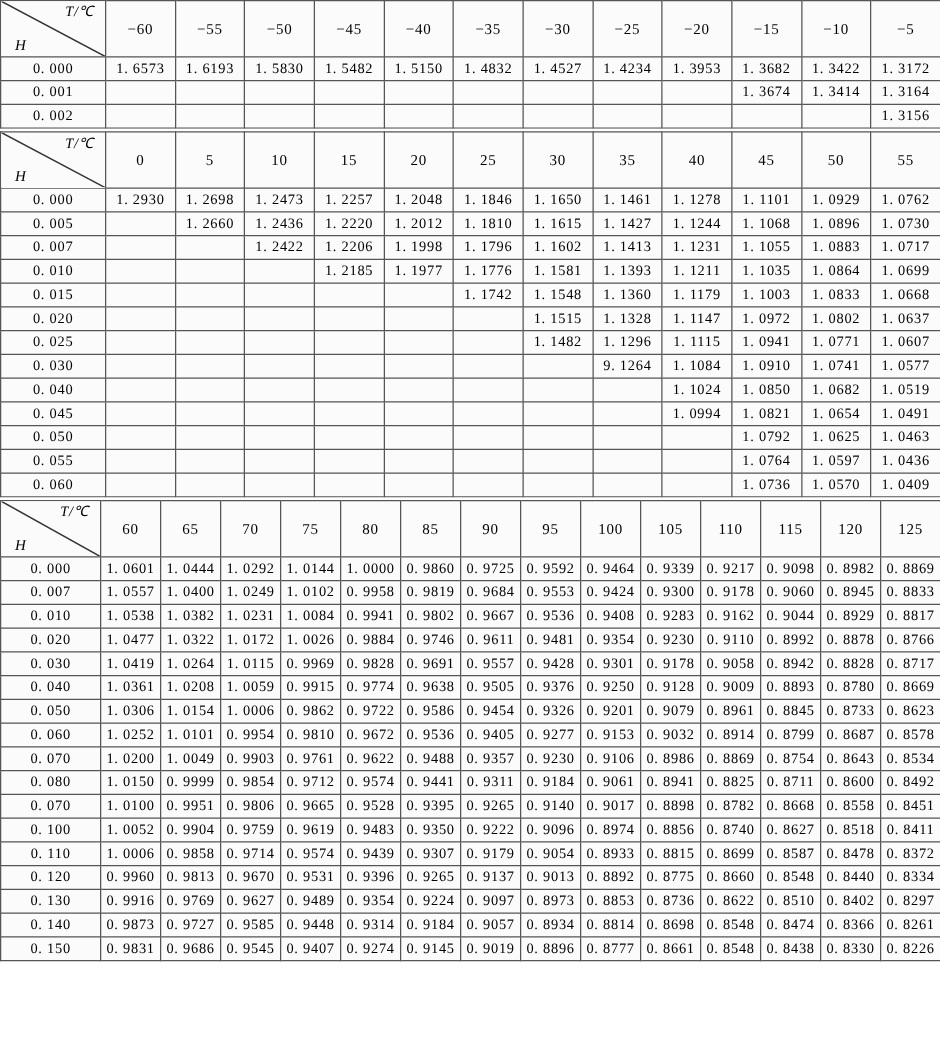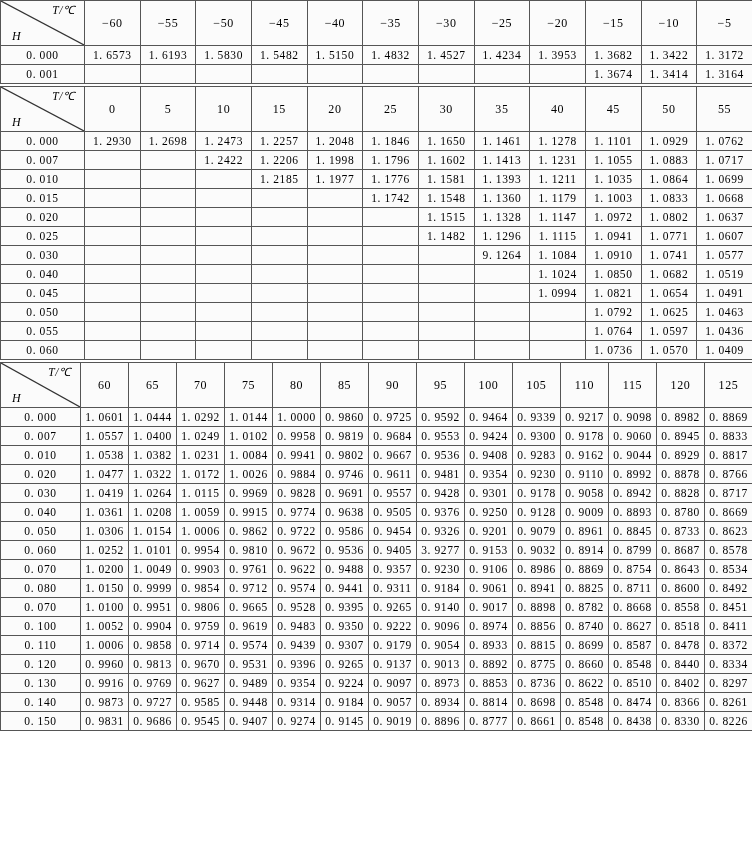--- a/index.html
+++ b/index.html
@@ -158,20 +158,35 @@
             <td class="empty"></td>
             <td class="empty"></td>
             <td class="empty"></td>
             <td class="empty"></td>
             <td class="empty"></td>
             <td class="empty"></td>
             <td>1. 3674</td>
             <td>1. 3414</td>
             <td>1. 3164</td>
           </tr>
+          <tr>
+            <td class="rowhead">0. 002</td>
+            <td class="empty"></td>
+            <td class="empty"></td>
+            <td class="empty"></td>
+            <td class="empty"></td>
+            <td class="empty"></td>
+            <td class="empty"></td>
+            <td class="empty"></td>
+            <td class="empty"></td>
+            <td class="empty"></td>
+            <td class="empty"></td>
+            <td class="empty"></td>
+            <td>1. 3156</td>
+          </tr>
         </tbody>
       </table>
       <div class="tbl-gap"></div>
       <table class="dtable">
         <colgroup>
           <col style="width: 84px;">
           <col style="width: 55.6667px;">
           <col style="width: 55.6667px;">
           <col style="width: 55.6667px;">
           <col style="width: 55.6667px;">
@@ -213,20 +228,35 @@
             <td>1. 2473</td>
             <td>1. 2257</td>
             <td>1. 2048</td>
             <td>1. 1846</td>
             <td>1. 1650</td>
             <td>1. 1461</td>
             <td>1. 1278</td>
             <td>1. 1101</td>
             <td>1. 0929</td>
             <td>1. 0762</td>
+          </tr>
+          <tr>
+            <td class="rowhead">0. 005</td>
+            <td class="empty"></td>
+            <td>1. 2660</td>
+            <td>1. 2436</td>
+            <td>1. 2220</td>
+            <td>1. 2012</td>
+            <td>1. 1810</td>
+            <td>1. 1615</td>
+            <td>1. 1427</td>
+            <td>1. 1244</td>
+            <td>1. 1068</td>
+            <td>1. 0896</td>
+            <td>1. 0730</td>
           </tr>
           <tr>
             <td class="rowhead">0. 007</td>
             <td class="empty"></td>
             <td class="empty"></td>
             <td>1. 2422</td>
             <td>1. 2206</td>
             <td>1. 1998</td>
             <td>1. 1796</td>
             <td>1. 1602</td>
@@ -552,21 +582,21 @@
           </tr>
           <tr>
             <td class="rowhead">0. 060</td>
             <td>1. 0252</td>
             <td>1. 0101</td>
             <td>0. 9954</td>
             <td>0. 9810</td>
             <td>0. 9672</td>
             <td>0. 9536</td>
             <td>0. 9405</td>
-            <td>3. 9277</td>
+            <td>0. 9277</td>
             <td>0. 9153</td>
             <td>0. 9032</td>
             <td>0. 8914</td>
             <td>0. 8799</td>
             <td>0. 8687</td>
             <td>0. 8578</td>
           </tr>
           <tr>
             <td class="rowhead">0. 070</td>
             <td>1. 0200</td>

